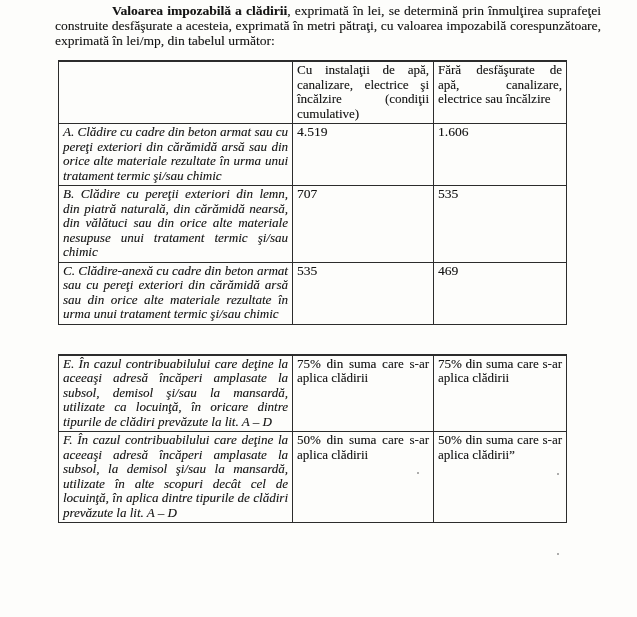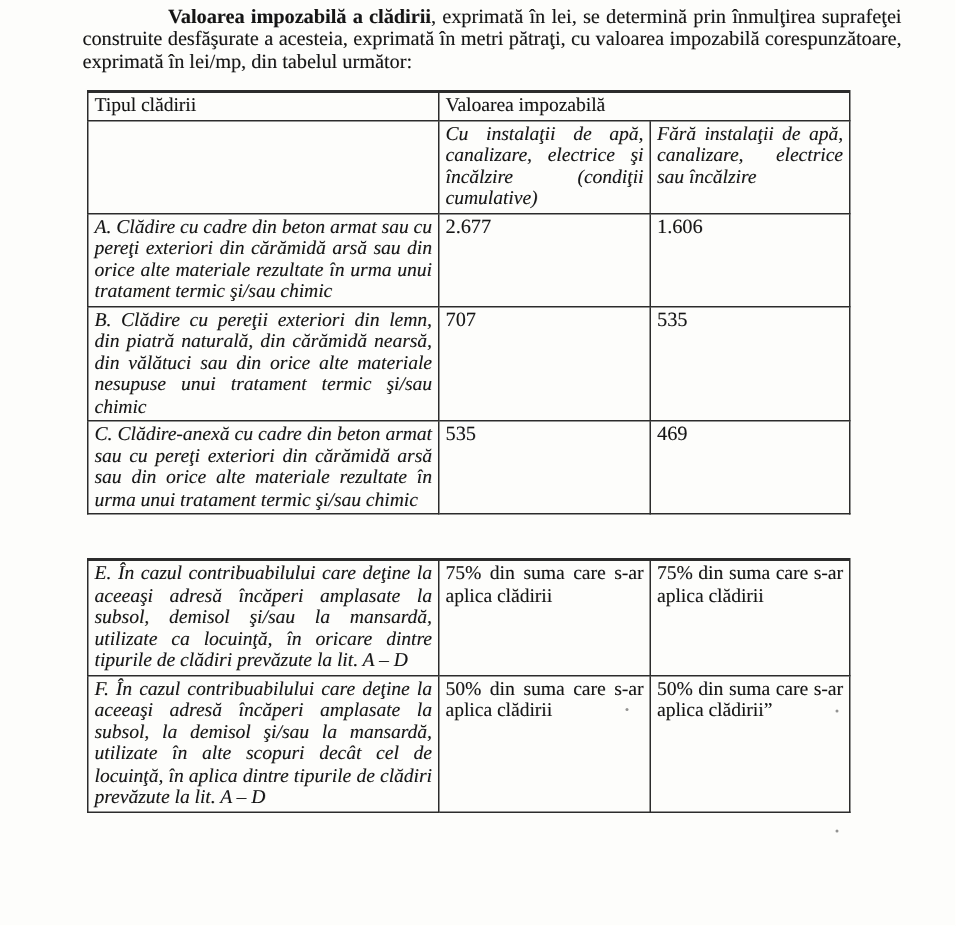--- a/index.html
+++ b/index.html
@@ -44,21 +44,20 @@
   }
   table.tbl-main { margin-top: 12px; border-top: 2px solid #2c2c2c; }
   table.tbl-special { margin-top: 29px; border-top: 2px solid #2c2c2c; }
   .col-type { width: 234px; }
   .col-with { width: 141px; }
   .col-without { width: 133px; }
   td.hdr { padding-left: 5px; }
   td.subhdr {
     text-align: justify;
     padding: 2px 5px 3px 6px;
-    font-style: italic;
   }
   td.desc {
     text-align: justify;
     padding-left: 5px;
     padding-right: 4px;
     font-style: italic;
   }
   td.val {
     vertical-align: middle;
     padding-left: 6px;
@@ -87,31 +86,27 @@
   <p class="intro"><b>Valoarea impozabilă a clădirii</b><span>, exprimată în lei, se determină prin înmulţirea suprafeţei construite desfăşurate a acesteia, exprimată în metri pătraţi, cu valoarea impozabilă corespunzătoare, exprimată în lei/mp, din tabelul următor:</span></p>
 
   <table class="tbl tbl-main">
     <colgroup>
       <col class="col-type">
         <col class="col-with">
         <col class="col-without">
     </colgroup>
     <tbody>
       <tr>
-        <td class="hdr">Tipul clădirii</td>
-        <td class="hdr" colspan="2">Valoarea impozabilă</td>
-      </tr>
-      <tr>
         <td></td>
         <td class="subhdr">Cu instalaţii de apă, canalizare, electrice şi încălzire (condiţii cumulative)</td>
-        <td class="subhdr">Fără instalaţii de apă, canalizare, electrice sau încălzire</td>
+        <td class="subhdr">Fără desfăşurate de apă, canalizare, electrice sau încălzire</td>
       </tr>
       <tr>
         <td class="desc">A. Clădire cu cadre din beton armat sau cu pereţi exteriori din cărămidă arsă sau din orice alte materiale rezultate în urma unui tratament termic şi/sau chimic</td>
-        <td class="val">2.677</td>
+        <td class="val">4.519</td>
         <td class="val">1.606</td>
       </tr>
       <tr>
         <td class="desc">B. Clădire cu pereţii exteriori din lemn, din piatră naturală, din cărămidă nearsă, din vălătuci sau din orice alte materiale nesupuse unui tratament termic şi/sau chimic</td>
         <td class="val">707</td>
         <td class="val">535</td>
       </tr>
       <tr>
         <td class="desc">C. Clădire-anexă cu cadre din beton armat sau cu pereţi exteriori din cărămidă arsă sau din orice alte materiale rezultate în urma unui tratament termic şi/sau chimic</td>
         <td class="val">535</td>

